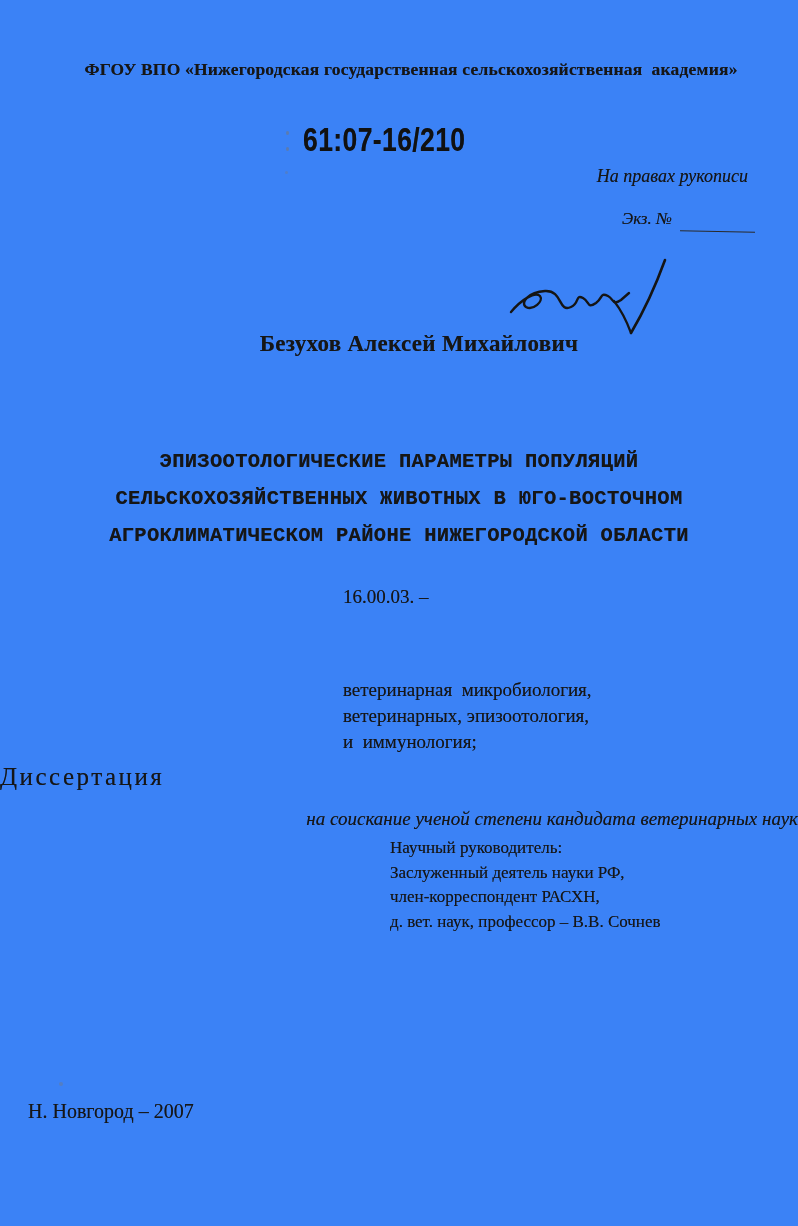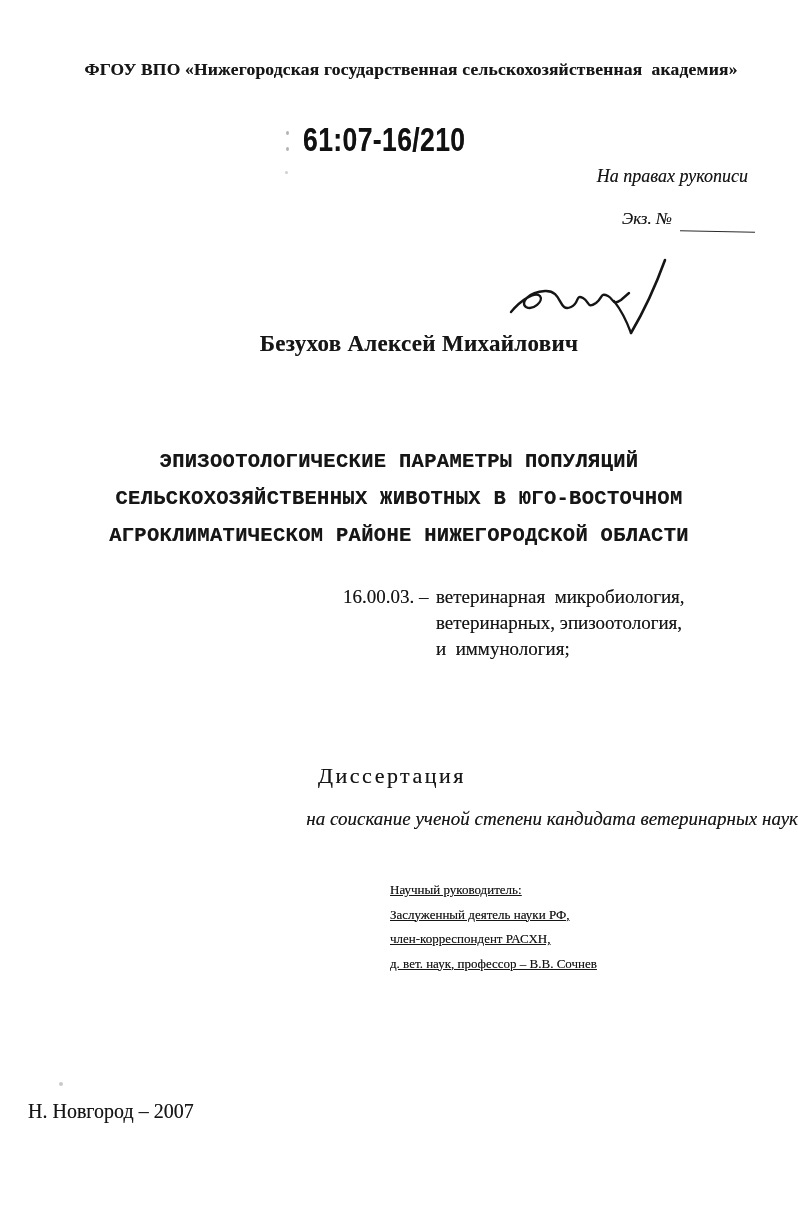--- a/index.html
+++ b/index.html
@@ -1,21 +1,21 @@
 <!DOCTYPE html>
 <html lang="ru"><head>
 <meta charset="utf-8">
 <style>
   html, body { margin: 0; padding: 0; background: #e8e8e8; }
   .page {
     position: relative;
     width: 798px;
     height: 1226px;
     margin: 0 auto;
-    background: #ffffff;
+    background: #3b82f6;
     overflow: hidden;
     color: #161616;
     font-family: "Liberation Serif", "DejaVu Serif", serif;
     text-shadow: 0 0 0.5px rgba(20,20,20,0.55);
   }
   .abs { position: absolute; }
 
   .institution {
     left: 24px; right: 0; top: 59px;
     text-align: center;
@@ -68,40 +68,39 @@
     left: 0; right: 0; top: 443px;
     text-align: center;
     font-weight: 700;
     font-size: 20.5px;
     line-height: 37px;
     letter-spacing: 0.3px;
     font-family: Liberation Mono, monospace;
   }
 
   .specialty { left: 343px; top: 584px; font-size: 19px; }
-  .specialty .row { display: flex; }
+  .specialty .row { display: flex; flex-direction: column; }
   .spec-code { width: 93px; flex: 0 0 93px; white-space: pre; }
   .spec-lines div { line-height: 26px; white-space: pre-wrap; }
   .spec-code { line-height: 26px; }
 
   .doc-type {
     left: 0; right: 14px; top: 763px;
-    text-align: center;
-    font-size: 22px;
+    font-size: 25px;
     letter-spacing: 2.5px;
   }
 
   .degree {
     left: 0; right: 0; top: 808px;
     text-align: right;
     font-size: 19px;
     font-style: italic;
   }
 
-  .supervisor { left: 390px; top: 878px; font-size: 13px; text-decoration: underline; }
+  .supervisor { left: 390px; top: 836px; font-size: 17px; }
   .supervisor div { line-height: 24.5px; }
 
   .city-year {
     left: 28px; right: 8px; top: 1100px;
     text-align: left;
     font-size: 20px;
   }
 
   .speck {
     position: absolute;

